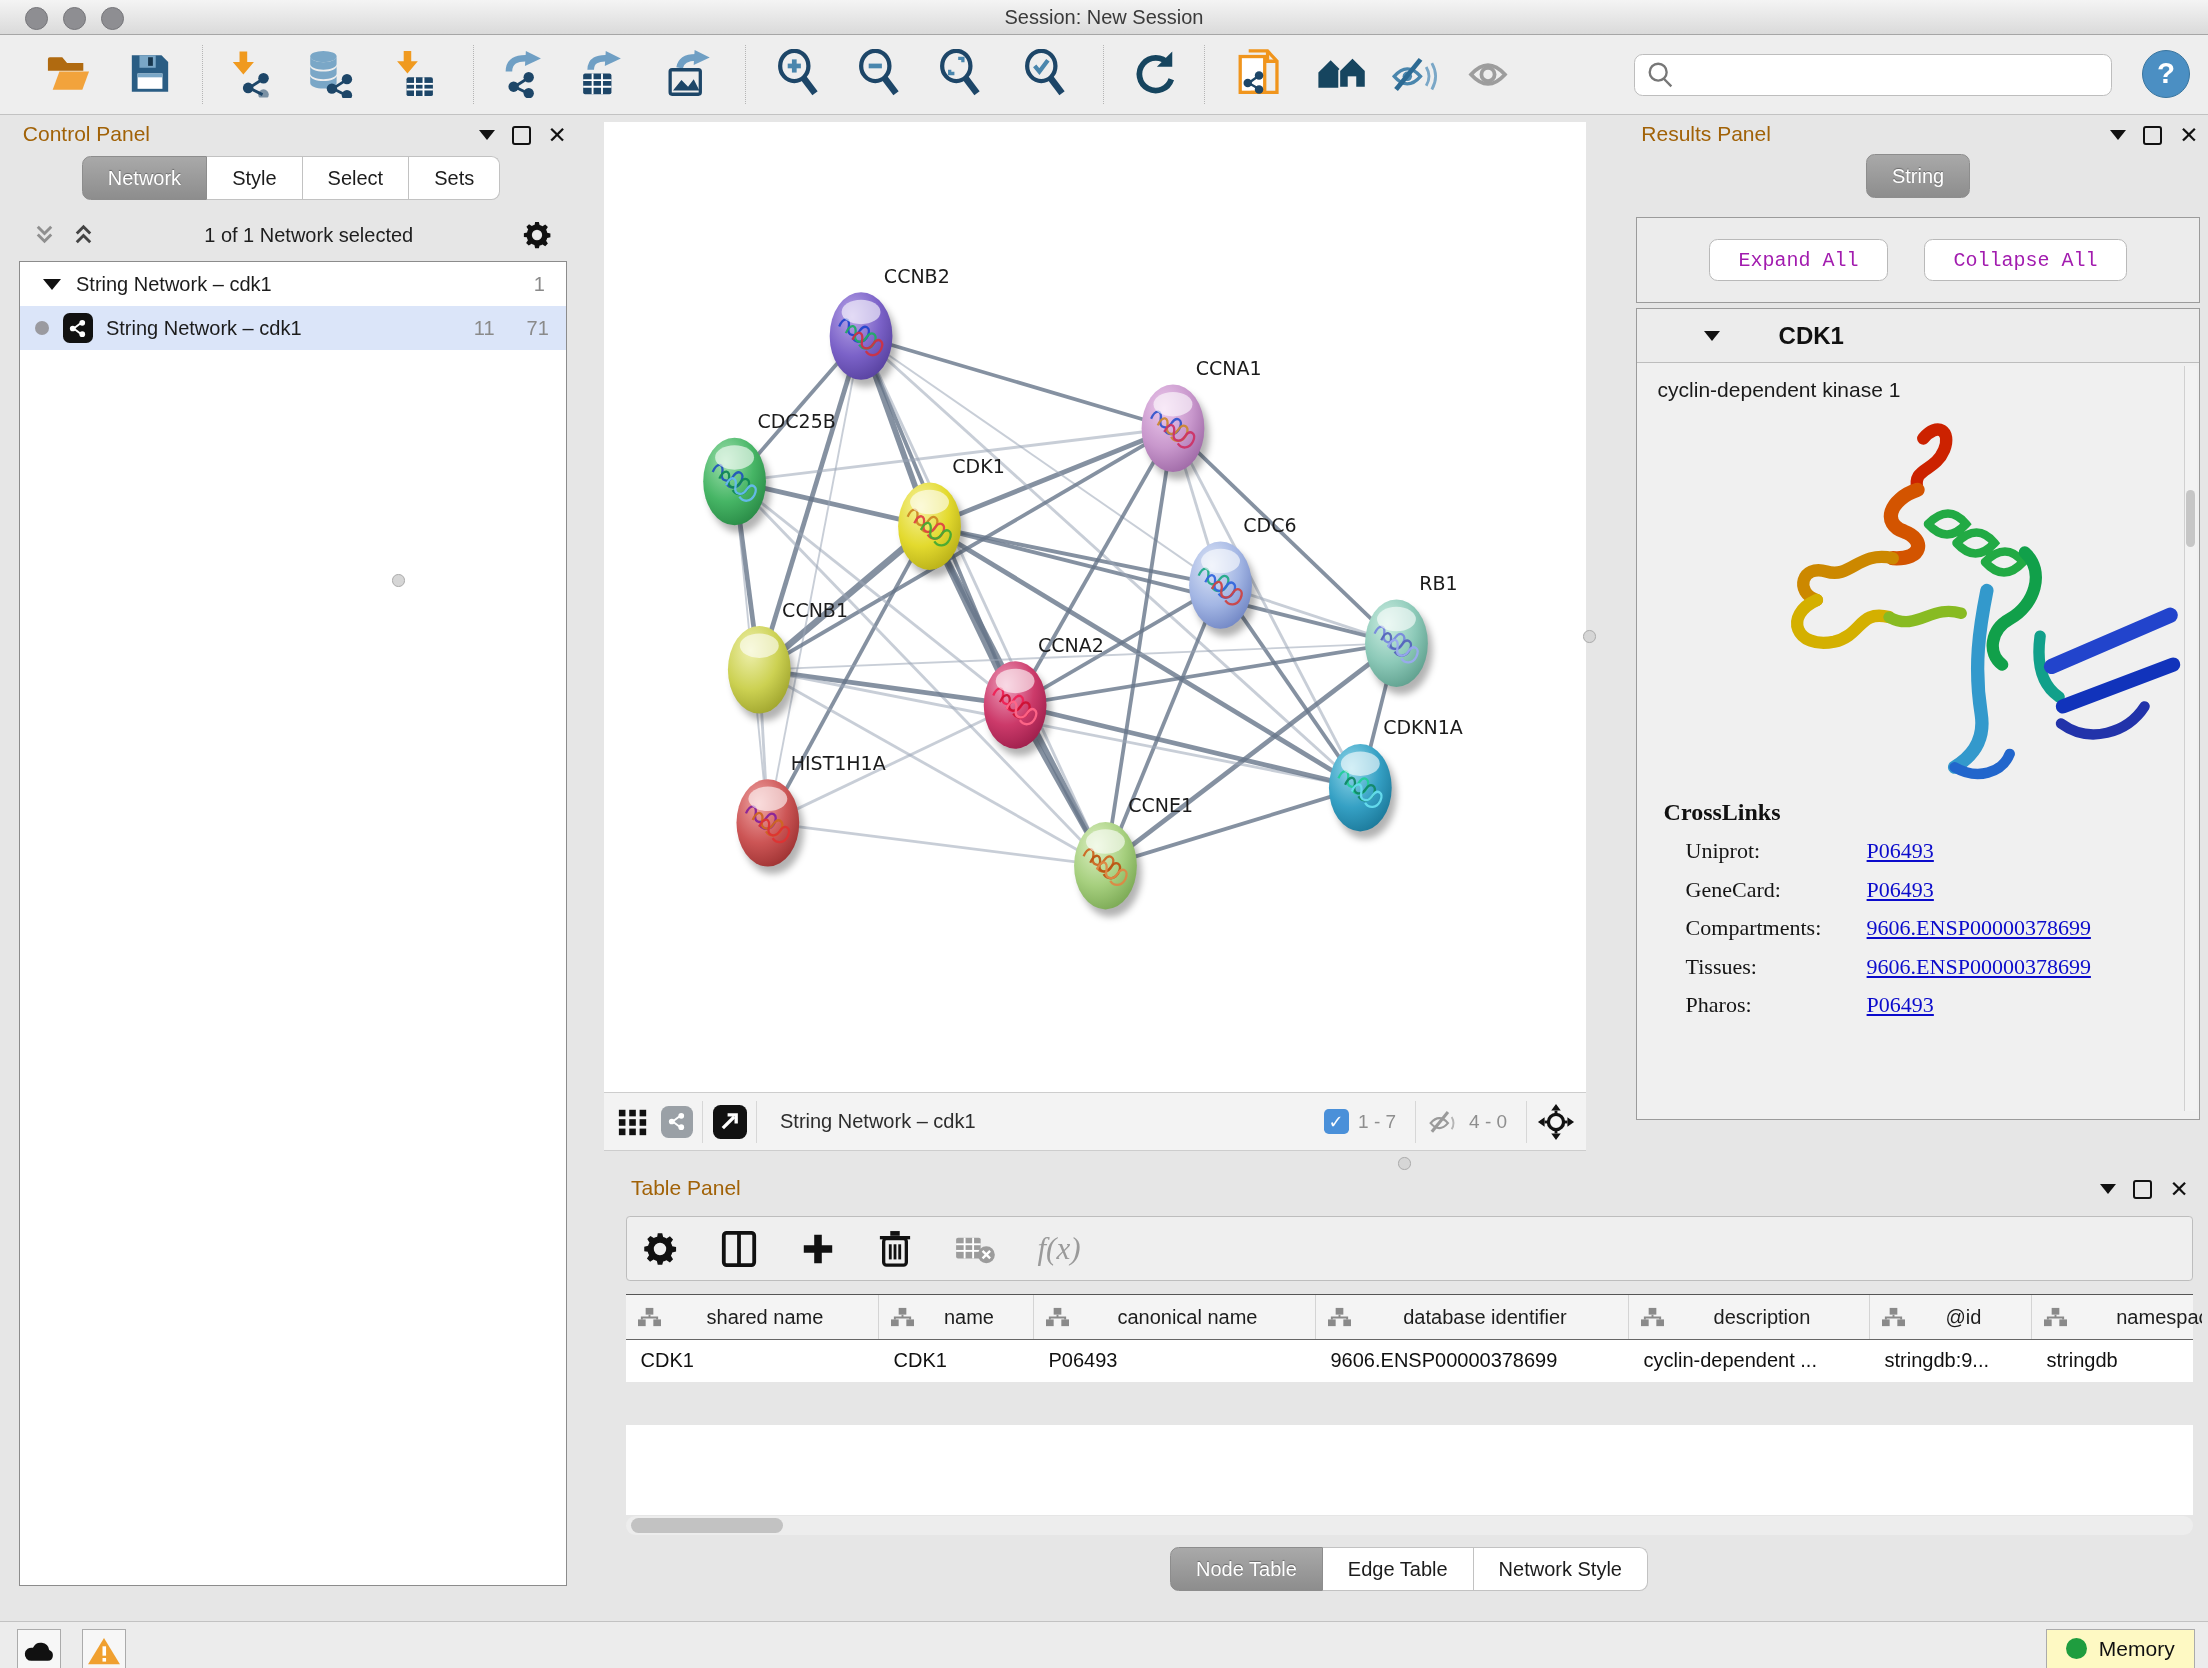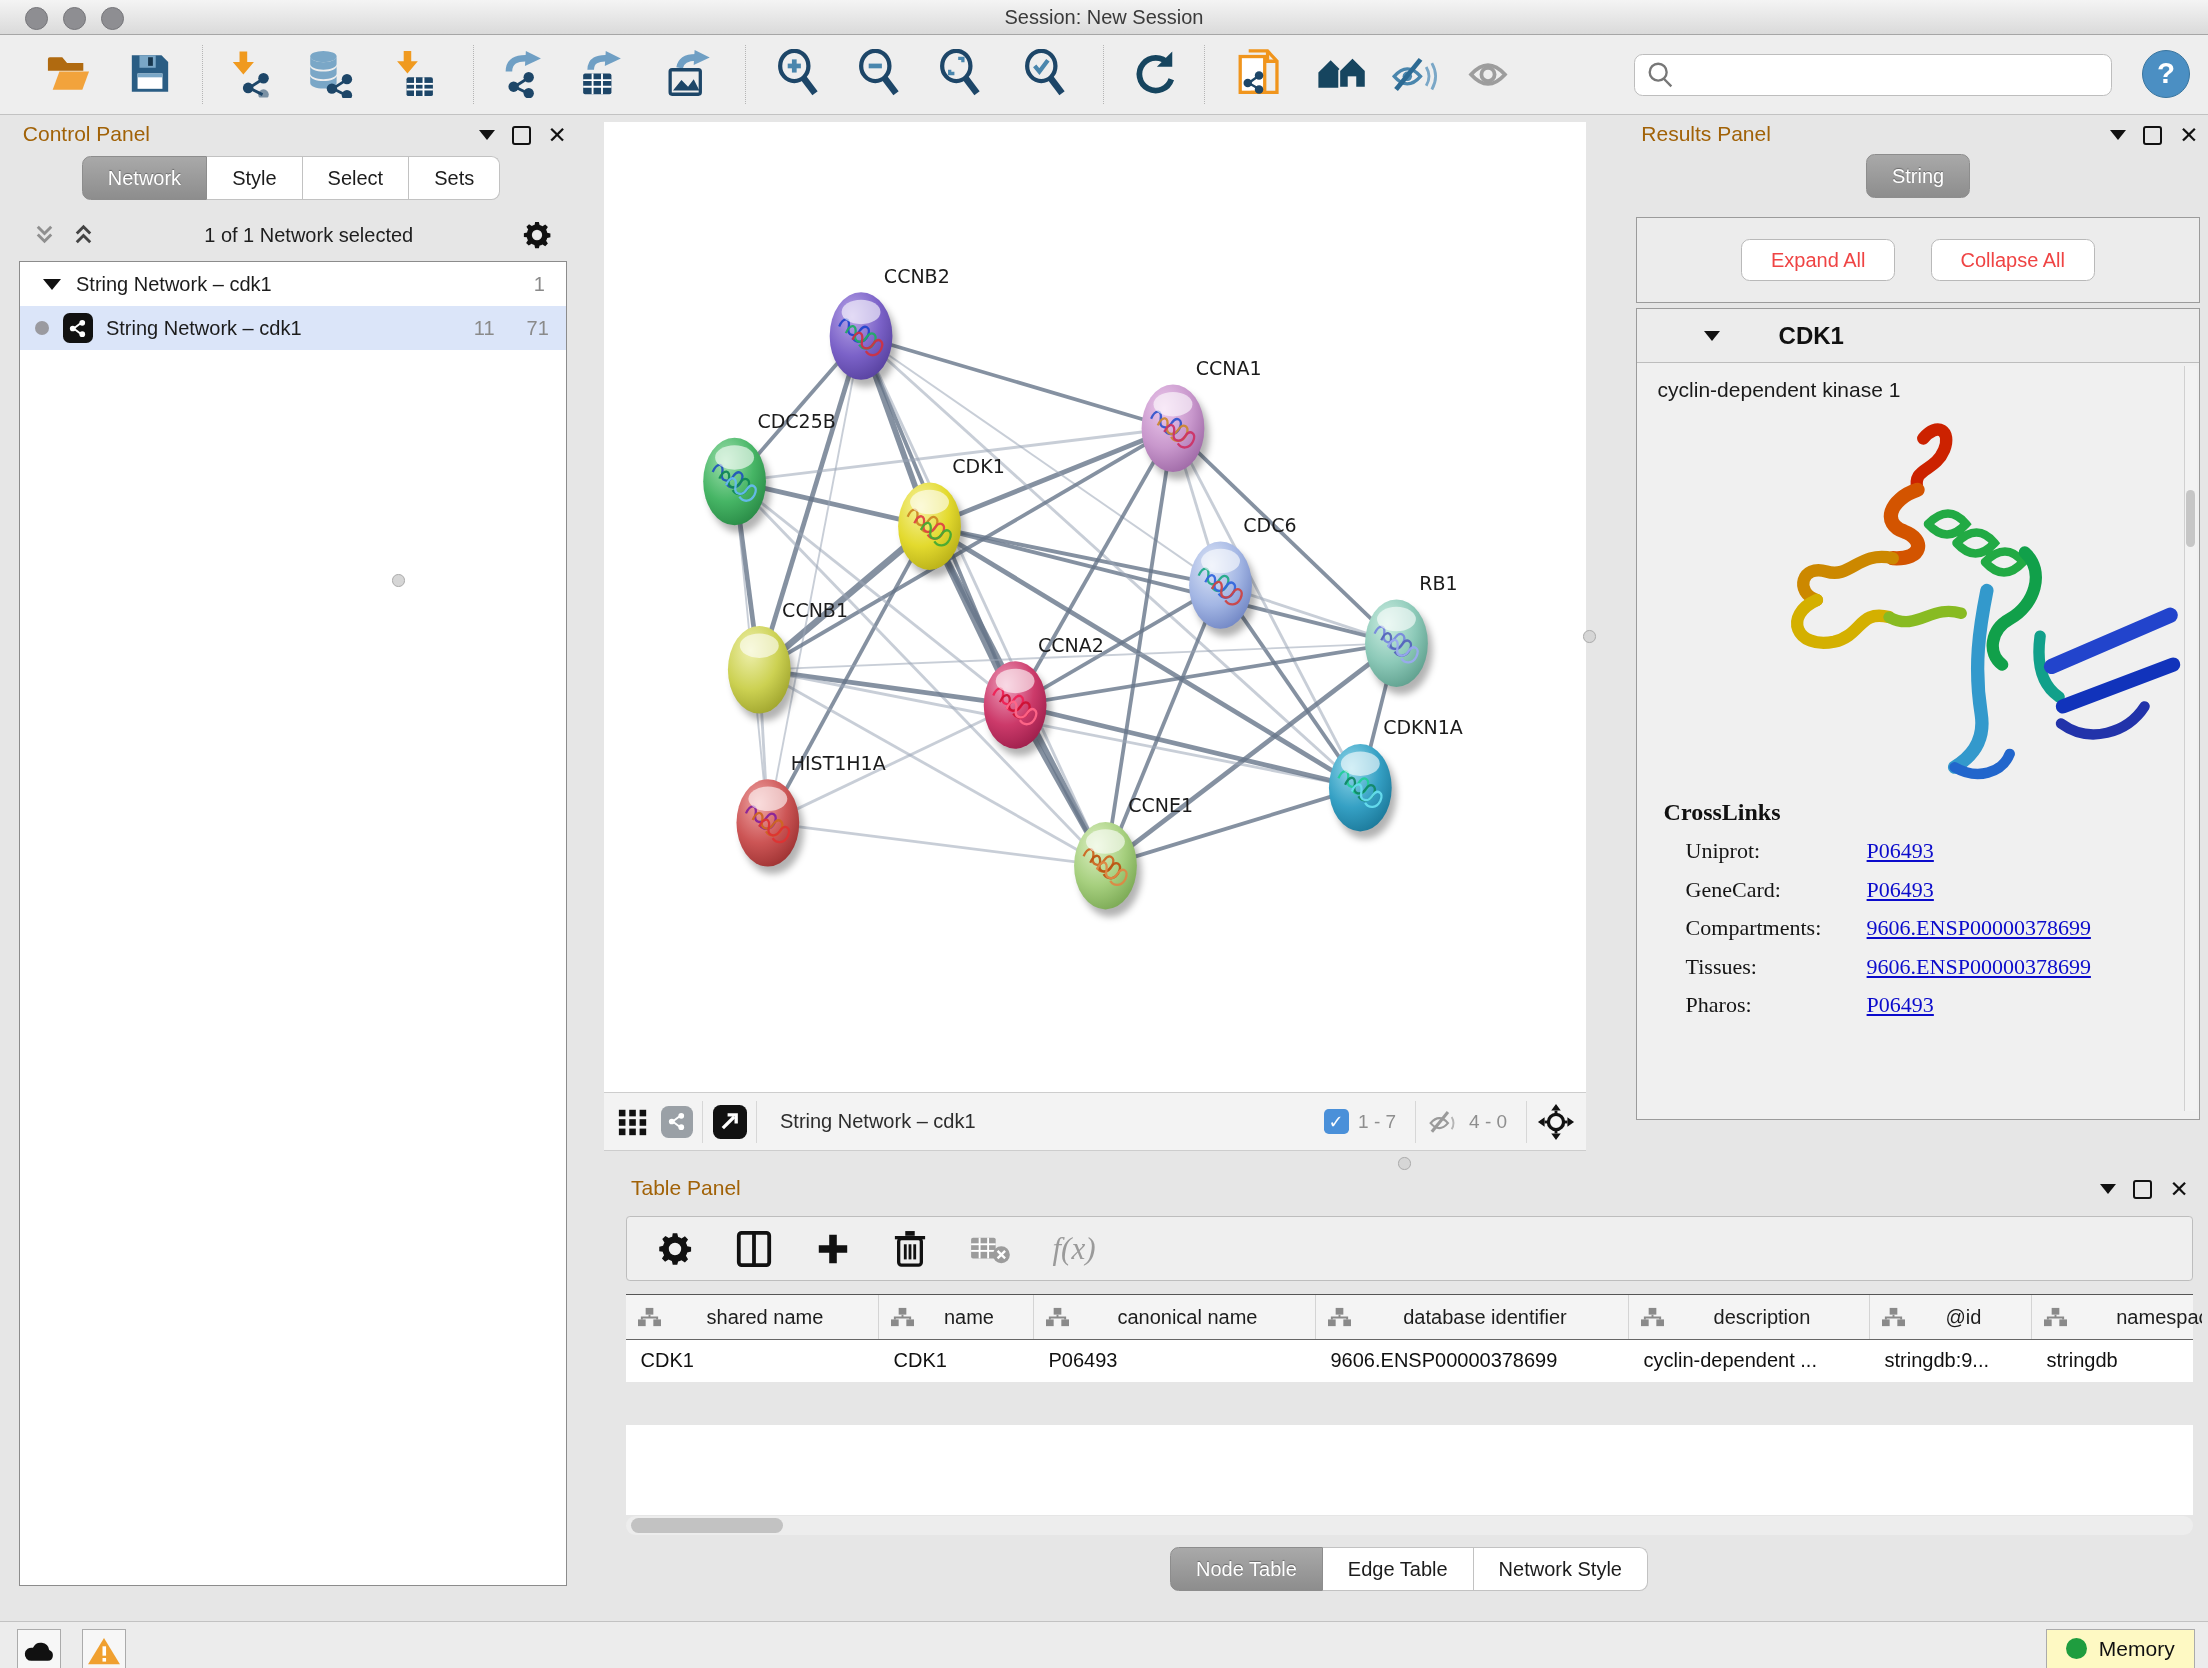--- a/index.html
+++ b/index.html
@@ -49,36 +49,36 @@
   .nvcount{font-size:19px;color:#8e8e8e;margin:0 9.5px;}
   .chk{width:25px;height:25px;border-radius:4.8px;background:#4a90d9;color:#fff;font-size:18px;text-align:center;line-height:25px;font-family:"DejaVu Sans",sans-serif;}
   .blackico{width:34px;height:34px;border-radius:7.6px;background:#111;display:flex;align-items:center;justify-content:center;}
   .grayico{width:32px;height:32px;border-radius:7.6px;background:#9aa0a6;display:flex;align-items:center;justify-content:center;}
   
   .rp{position:absolute;left:1628px;top:122px;width:580px;height:1056px;}
   .rp-head{position:absolute;left:13.3px;top:0;}
   .rp-ctl{position:absolute;right:9.5px;top:3.8px;}
   .rp-tab{position:absolute;left:0;right:0;top:32px;display:flex;justify-content:center;}
   .rp-box1{position:absolute;left:7.6px;right:7.6px;top:95px;height:84px;background:#ececec;border:1px solid #9b9b9b;display:flex;align-items:center;justify-content:center;gap:36px;}
-  .rbtn{background:#fff;border:1px solid #b9b9b9;border-radius:8.6px;font-size:20px;color:#ef4444;padding:8.6px 28.5px;cursor:pointer;}
+  .rbtn{background:#fff;border:1px solid #b9b9b9;border-radius:8.6px;font-size:20px;color:#a21caf;padding:8.6px 28.5px;cursor:pointer;font-family:Liberation Mono, monospace;}
   .rp-box2{position:absolute;left:7.6px;right:7.6px;top:186px;height:810px;background:#f0f0f0;border:1px solid #9b9b9b;}
   .rp-ehead{height:53px;border-bottom:1px solid #bdbdbd;background:#ececec;display:flex;align-items:center;}
   .rp-ename{font-size:24px;font-weight:bold;color:#111;}
   .rp-desc{font-size:21px;color:#1a1a1a;margin:15px 0 0 21px;}
   .xl-title{font-family:"Liberation Serif",serif;font-weight:bold;font-size:24px;color:#111;margin:9.5px 0 3.8px 27px;}
   .xlrow{display:flex;margin:12.4px 0 0 49px;font-family:"Liberation Serif",serif;font-size:22px;}
   .xlrow .lab{width:181px;color:#151515;}
   .xlrow a{color:#0b0bcc;}
   .rp-scroll{position:absolute;right:2.9px;top:57px;bottom:7.6px;width:11.4px;background:#f2f2f2;border-left:1px solid #d0d0d0;}
   .rp-thumb{position:absolute;left:1px;top:124px;width:8.6px;height:57px;border-radius:4.8px;background:#c6c6c6;}
   
   .tp{position:absolute;left:616px;top:1176px;width:1586px;height:439px;overflow:hidden;}
   .tp-head{position:absolute;left:15px;top:0;}
   .tp-ctl{position:absolute;right:13.3px;top:3.8px;}
-  .tp-toolbar{position:absolute;left:9.5px;right:9.5px;top:40px;height:65px;background:#efefef;border:1px solid #bdbdbd;border-radius:3.8px;display:flex;align-items:center;gap:42px;padding-left:30px;box-sizing:border-box;}
+  .tp-toolbar{position:absolute;left:9.5px;right:9.5px;top:40px;height:65px;background:#efefef;border:1px solid #bdbdbd;border-radius:3.8px;display:flex;align-items:center;gap:42px;padding-left:15px;box-sizing:border-box;}
   .fx{font-family:"Liberation Serif",serif;font-style:italic;font-size:31px;color:#9a9a9a;}
   .grid-table{position:absolute;left:9.5px;right:9.5px;top:118px;border-top:1.9px solid #555;}
   .gh{display:flex;background:#f4f4f4;border-bottom:1.9px solid #666;height:44px;}
   .gh .cell{display:flex;align-items:center;border-right:1px solid #d4d4d4;box-sizing:border-box;flex:none;}
   .gh .cell .lbl{flex:1;text-align:center;font-size:20px;color:#1d1d1d;padding-right:9.5px;}
   .gr{display:flex;background:#fff;height:42px;}
   .gr .cell{flex:none;font-size:20px;color:#111;padding:8.6px 0 0 15px;box-sizing:border-box;white-space:nowrap;overflow:hidden;}
   .tp-white{position:absolute;left:9.5px;right:9.5px;top:249px;height:90px;background:#fff;}
   .hscroll{position:absolute;left:9.5px;right:9.5px;top:340px;height:19px;background:#ededed;border-radius:9.5px;}
   .hthumb{position:absolute;left:5.7px;top:1.9px;width:152px;height:15px;background:#c2c2c2;border-radius:7.6px;}

